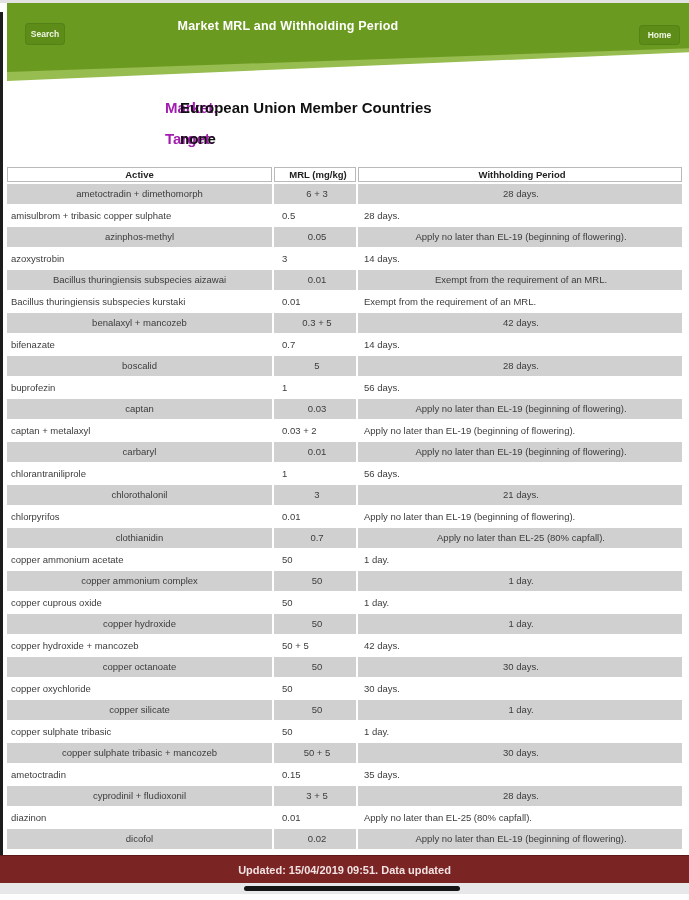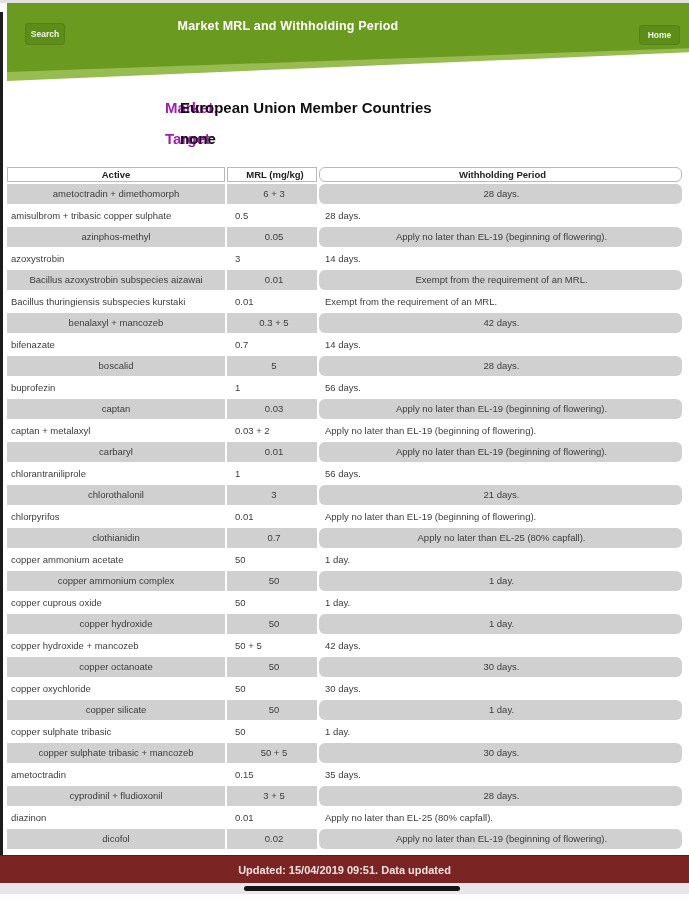--- a/index.html
+++ b/index.html
@@ -37,23 +37,23 @@
   table.mrl{border-collapse:separate;border-spacing:2px;width:679px;table-layout:fixed;}
   table.mrl th{
     background:#fff;border:1px solid #b9b9b9;height:15px;
     font-size:9.5px;font-weight:bold;color:#222;text-align:center;padding:0 2px;
   }
   table.mrl td{
     height:19.5px;font-size:9.5px;color:#3c3c3c;background:#fff;
     padding:0 4px;overflow:hidden;white-space:nowrap;vertical-align:middle;
   }
   table.mrl tr.alt td{background:#d0d0d0;text-align:center;}
-  .col-active{width:218px;}
-  .col-mrl{width:90px;padding-left:8px !important;}
-  .col-withholding{padding-left:6px !important;border-radius:6px;}
+  .col-active{width:265px;}
+  .col-mrl{width:82px;padding-left:8px !important;}
+  .col-withholding{padding-left:6px !important;}
   
   .status-bar{
     position:absolute;top:855px;left:0;width:689px;height:28px;background:#7b2424;
     display:flex;align-items:center;justify-content:center;z-index:10;
     border-top:1px solid #5e1818;
   }
   .status-text{color:#f2e2e2;font-size:11px;font-weight:bold;}
   
   .bottom-tray{position:absolute;top:883px;left:0;width:689px;height:11px;background:#e7e7e9;z-index:10;}
   .home-indicator{
@@ -116,21 +116,21 @@
             <td class="col-active">azinphos-methyl</td>
             <td class="col-mrl">0.05</td>
             <td class="col-withholding">Apply no later than EL-19 (beginning of flowering).</td>
           </tr>
           <tr>
             <td class="col-active">azoxystrobin</td>
             <td class="col-mrl">3</td>
             <td class="col-withholding">14 days.</td>
           </tr>
           <tr class="alt">
-            <td class="col-active">Bacillus azoxystrobin subspecies aizawai</td>
+            <td class="col-active">Bacillus thuringiensis subspecies aizawai</td>
             <td class="col-mrl">0.01</td>
             <td class="col-withholding">Exempt from the requirement of an MRL.</td>
           </tr>
           <tr>
             <td class="col-active">Bacillus thuringiensis subspecies kurstaki</td>
             <td class="col-mrl">0.01</td>
             <td class="col-withholding">Exempt from the requirement of an MRL.</td>
           </tr>
           <tr class="alt">
             <td class="col-active">benalaxyl + mancozeb</td>

